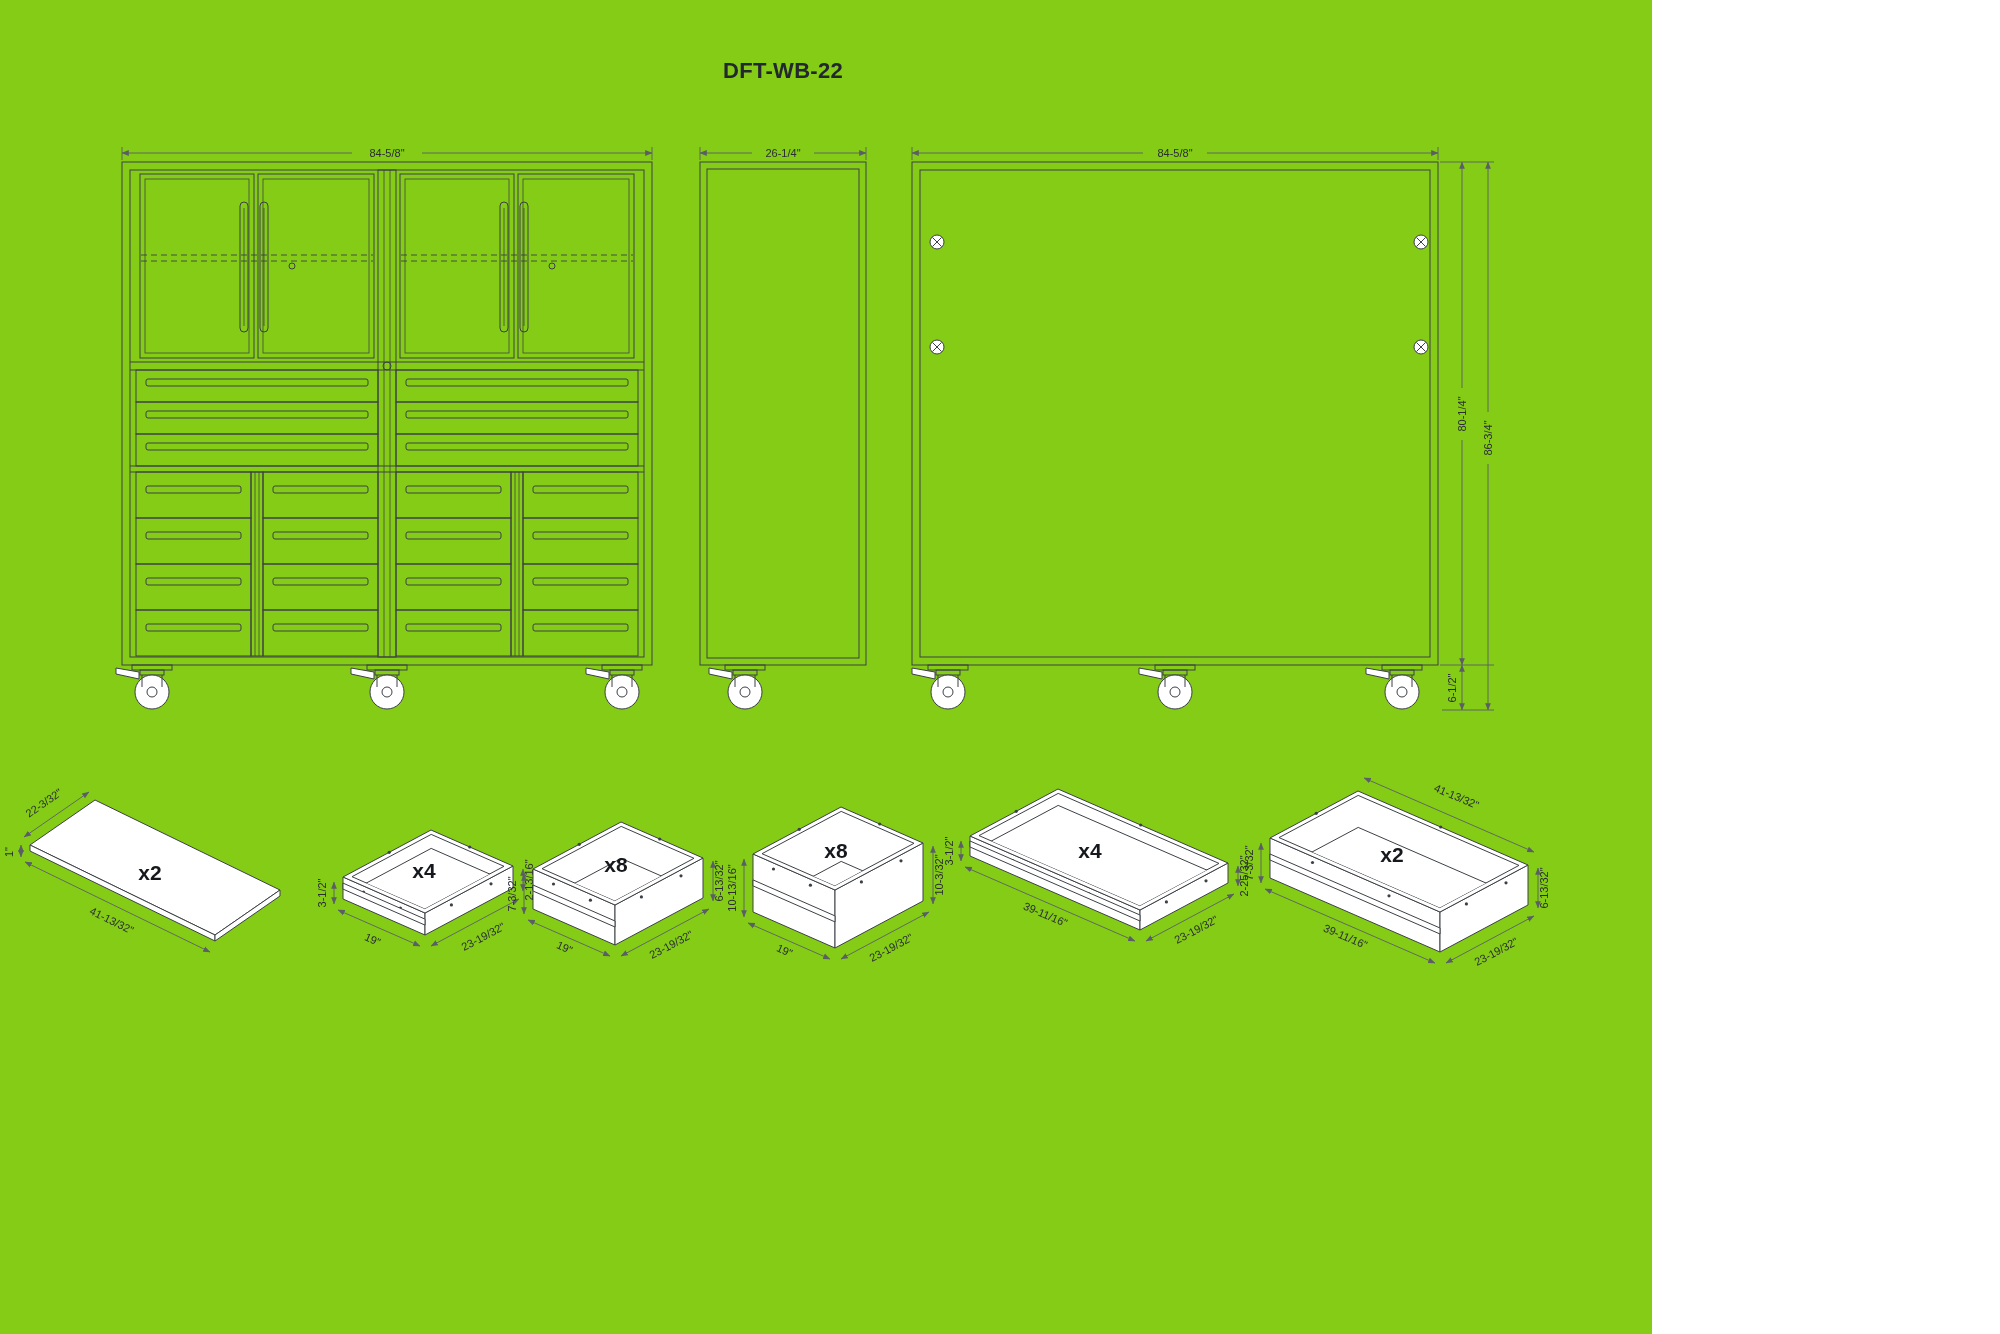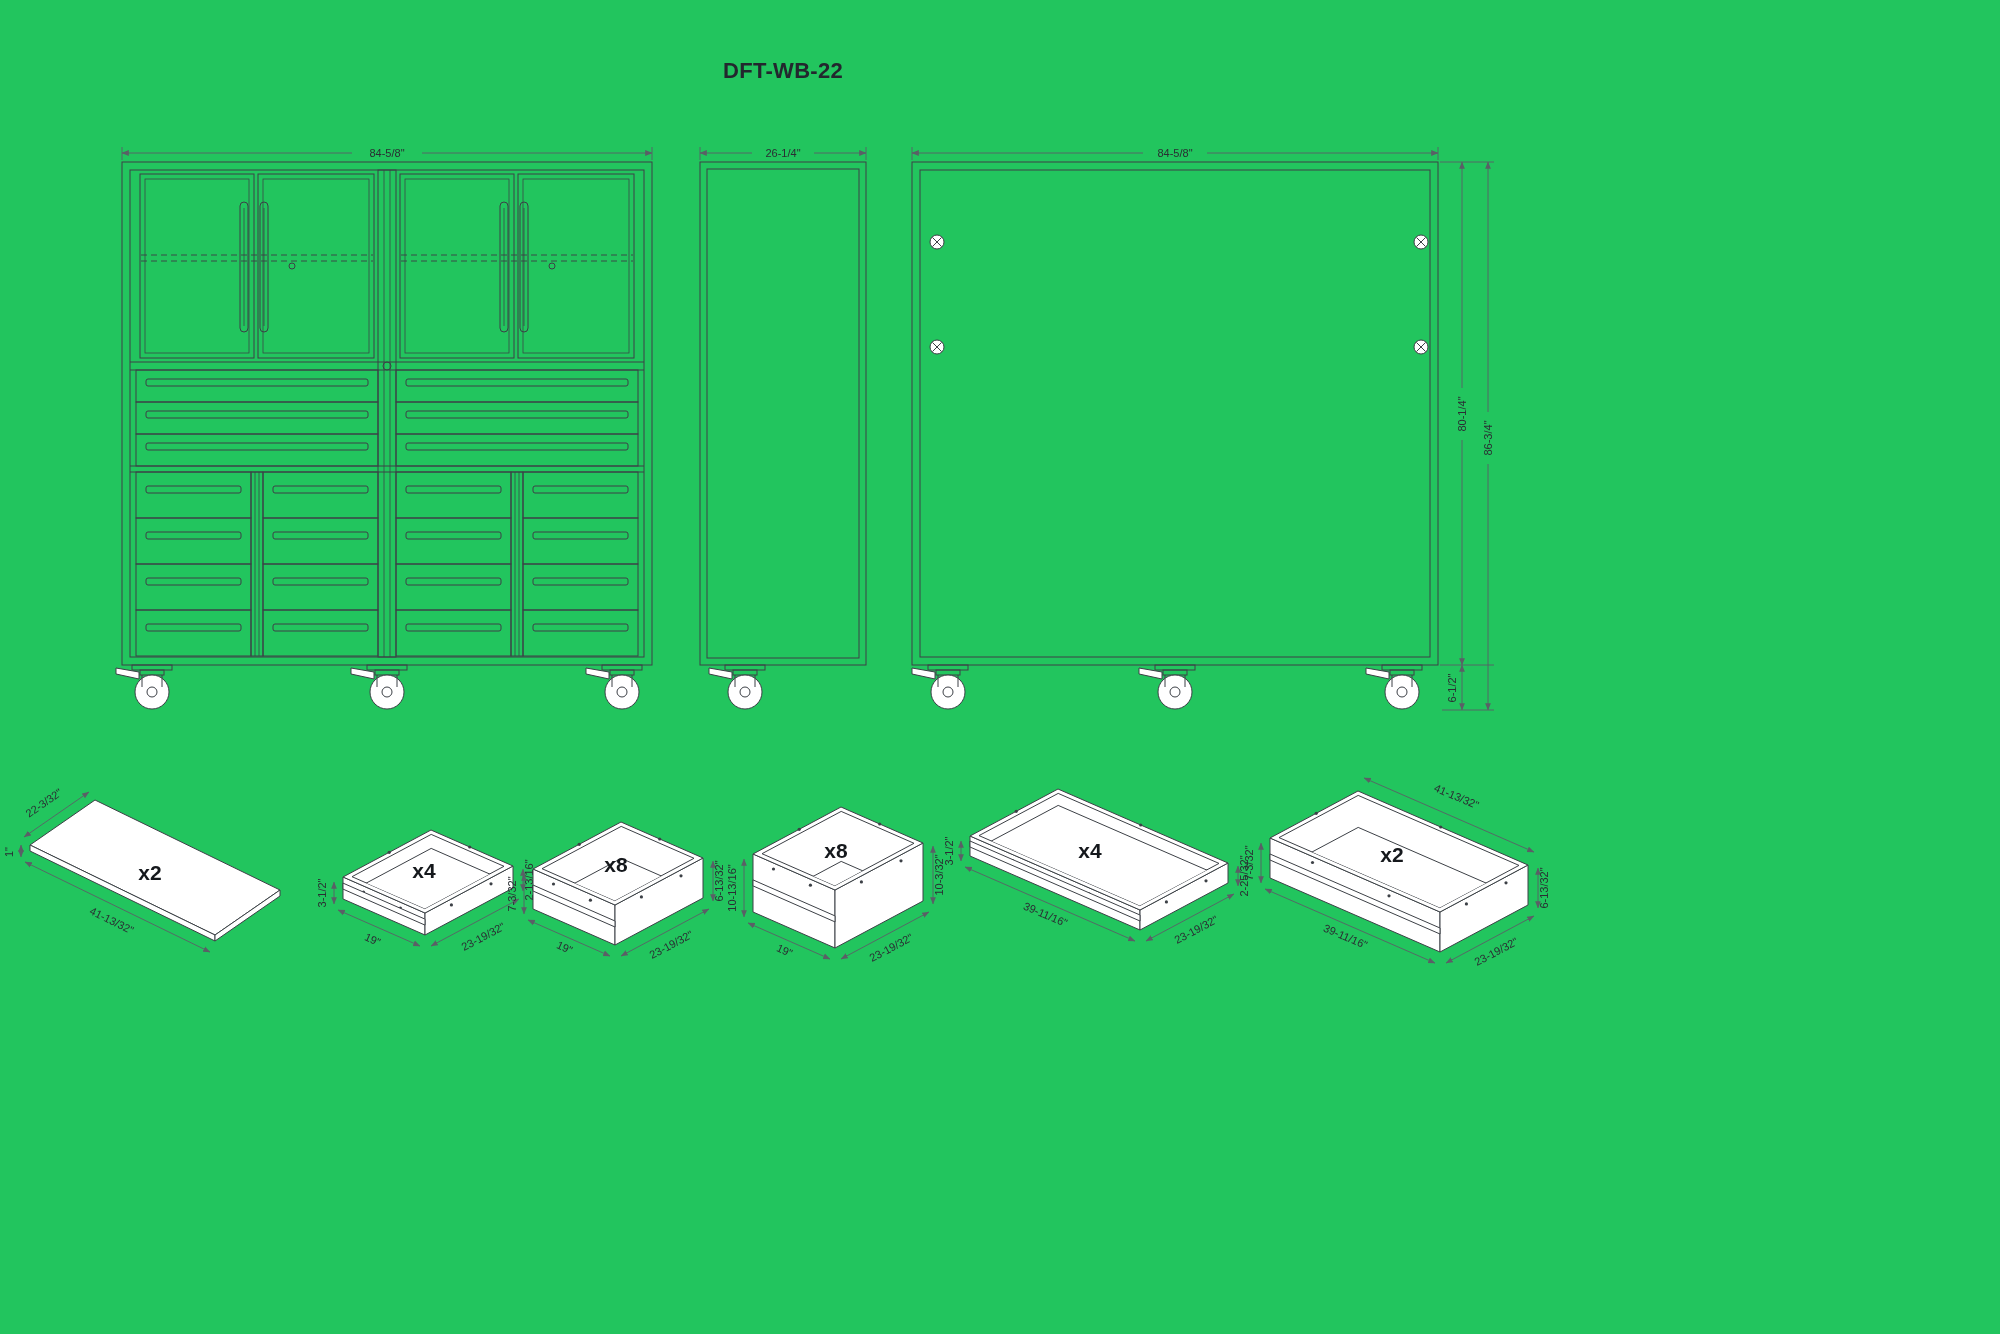--- a/index.html
+++ b/index.html
@@ -1,16 +1,16 @@
 <!DOCTYPE html>
 <html><head>
 <meta charset="utf-8">
 <style>
   html,body{margin:0;padding:0;background:#ffffff;}
-  .page{width:2000px;height:1334px;background:#22c55e;position:relative;}
+  .page{width:1652px;height:1334px;background:#84cc16;position:relative;}
   svg{display:block;font-family:"Liberation Sans","DejaVu Sans",sans-serif;}
   .ln{fill:none;stroke:#3c4046;stroke-width:1;}
   .lnthin{fill:none;stroke:#3c4046;stroke-width:.75;}
   .face{fill:#ffffff;stroke:#3c4046;stroke-width:1;stroke-linejoin:round;}
   .dash{fill:none;stroke:#3c4046;stroke-width:.9;stroke-dasharray:6 4;}
   .dim{fill:none;stroke:#5a5f66;stroke-width:.9;}
   .dimtxt{font-size:11px;fill:#2a2e33;}
   .qty{font-size:21px;font-weight:bold;fill:#15181c;}
   .title{font-size:22px;font-weight:600;fill:#23272e;letter-spacing:.3px;}
   .dot{fill:#3c4046;stroke:none;}

